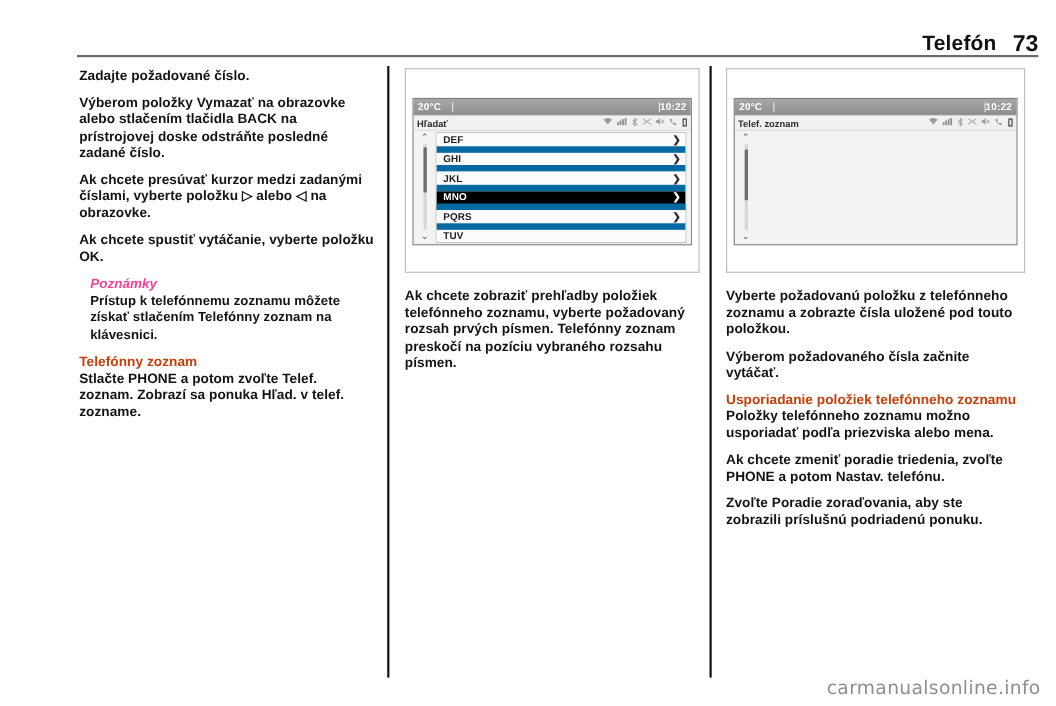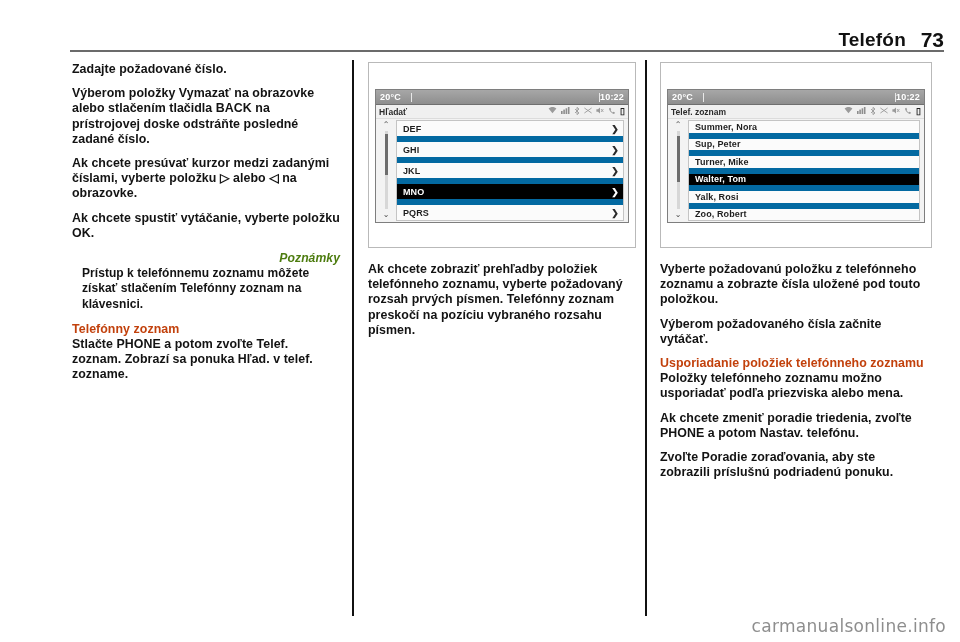--- a/index.html
+++ b/index.html
@@ -102,23 +102,22 @@
   
   .note {
     margin: 10px 0 9px 0;
     padding-left: 10px;
   }
   .note .note-title {
     font-size: 12.2px;
     line-height: 15.2px;
     font-weight: bold;
     font-style: italic;
-    color: #4d7c0f;
+    color: #ec4899;
     margin: 0;
-    text-align: right;
   }
   .note .note-body {
     font-size: 12px;
     line-height: 15.2px;
     font-weight: bold;
     color: #131313;
     margin: 0;
   }
 
   .arrow-glyph { font-weight: bold; }
@@ -378,20 +377,24 @@
             <span class="rarrow">❯</span>
           </div>
           <div class="row selected">
             <span class="rlabel">MNO</span>
             <span class="rarrow">❯</span>
           </div>
           <div class="row">
             <span class="rlabel">PQRS</span>
             <span class="rarrow">❯</span>
           </div>
+          <div class="row">
+            <span class="rlabel">TUV</span>
+            <span class="rarrow"></span>
+          </div>
         </div>
       </div>
 
     </div>
   </div>
 
   <div class="col c2" style="top:262px">
     <p>Ak chcete zobraziť prehľadby položiek telefónneho zoznamu, vyberte požadovaný rozsah prvých písmen. Telefónny zoznam preskočí na pozíciu vybraného rozsahu písmen.</p>
   </div>
 
@@ -448,40 +451,20 @@
         </span>
       </div>
 
       <div class="listarea">
         <div class="scrollcol">
           <span class="chev">⌃</span>
           <div class="scrollbar">
             <div class="scrollthumb" style="top:6%;height:60%"></div>
           </div>
           <span class="chev">⌄</span>
-        </div>
-        <div class="list">
-          <div class="row">
-            <span class="rlabel">Summer, Nora</span>
-          </div>
-          <div class="row">
-            <span class="rlabel">Sup, Peter</span>
-          </div>
-          <div class="row">
-            <span class="rlabel">Turner, Mike</span>
-          </div>
-          <div class="row selected">
-            <span class="rlabel">Walter, Tom</span>
-          </div>
-          <div class="row">
-            <span class="rlabel">Yalk, Rosi</span>
-          </div>
-          <div class="row">
-            <span class="rlabel">Zoo, Robert</span>
-          </div>
         </div>
       </div>
 
     </div>
   </div>
 
   <div class="col c3" style="top:262px">
     <p>Vyberte požadovanú položku z telefónneho zoznamu a zobrazte čísla uložené pod touto položkou.</p>
     <p>Výberom požadovaného čísla začnite vytáčať.</p>
     <h4 class="sec-head" style="margin-top:0">Usporiadanie položiek telefónneho zoznamu</h4>

